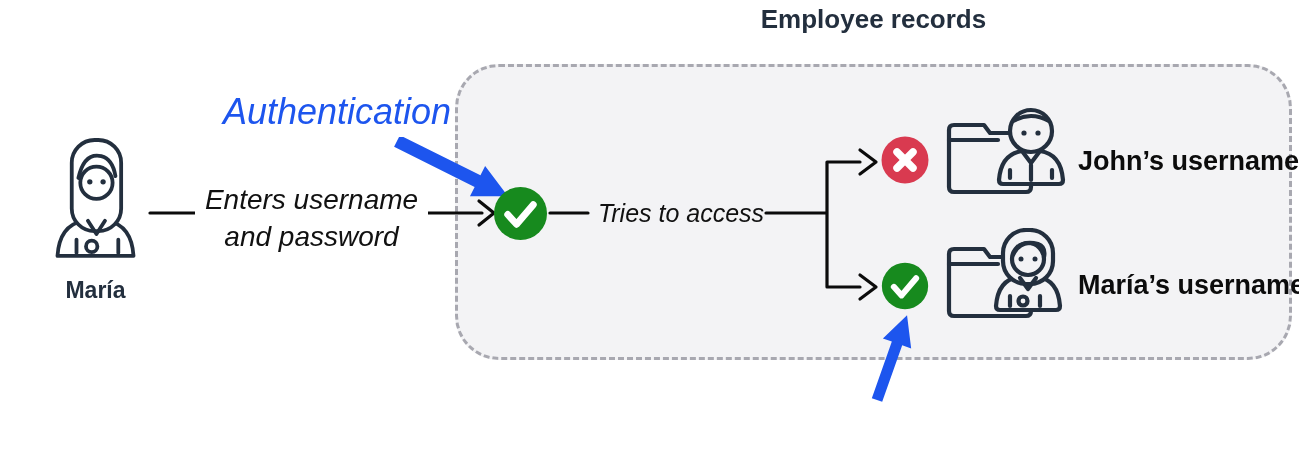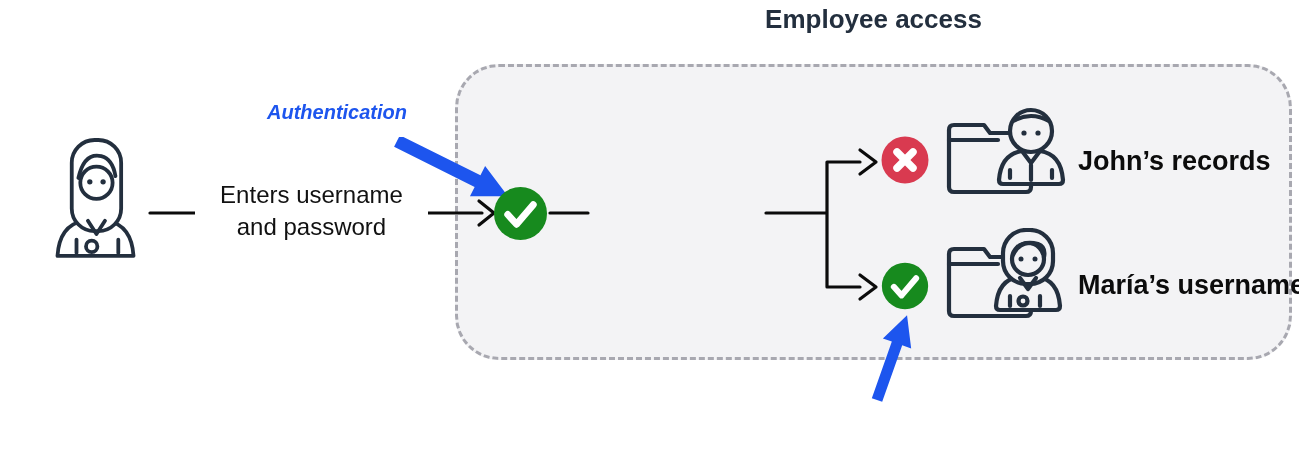--- a/index.html
+++ b/index.html
@@ -17,26 +17,26 @@
   .portal-title{
     left:455px;top:4px;width:837px;text-align:center;
     font-size:26px;font-weight:bold;color:var(--ink,#232f3e);z-index:2;
   }
   .connector-layer{left:0;top:0;width:1299px;height:456px;z-index:1;}
   .white-box{
     background:var(--label_bg,#ffffff);display:flex;align-items:center;justify-content:center;
     text-align:center;z-index:3;box-sizing:border-box;
   }
   .enters-label{
-    left:195px;top:172px;width:233px;height:77px;
-    font-size:24px;line-height:1.32;color:var(--text,#111);
+    left:195px;top:180px;width:233px;height:77px;
+    font-style:italic;font-size:28px;line-height:1.32;color:var(--text,#111);
     white-space:pre-line;
   }
   .annotation{
-    font-style:italic;font-weight:bold;font-size:20px;color:var(--blue,#1d55ee);
+    font-style:italic;font-weight:normal;font-size:36px;color:var(--blue,#1d55ee);
   }
   .auth-box{left:228px;top:87px;width:218px;height:50px;}
   .authz-box{left:772px;top:397px;width:209px;height:55px;}
   .tries-label{
     left:590px;top:196px;width:182px;height:34px;display:flex;align-items:center;justify-content:center;
     font-style:italic;font-size:25px;color:var(--text,#111);z-index:2;
   }
   .record-label{
     font-size:27px;font-weight:bold;color:#0c0c0c;white-space:nowrap;z-index:2;
   }
@@ -46,21 +46,21 @@
   }
   .icon{z-index:2;}
   svg{display:block;}
 </style>
 </head>
 <body>
 
 <div class="canvas">
 
   <div class="abs portal"></div>
-  <div class="abs portal-title">Employee access</div>
+  <div class="abs portal-title">Employee records</div>
 
   <svg class="abs connector-layer" width="1299" height="456" viewBox="0 0 1299 456">
     <g fill="none" style="stroke:var(--connector,#0b0b0b)" stroke-width="3.2" stroke-linecap="round" stroke-linejoin="round">
       <path d="M150 213 H482"></path>
       <path d="M479 201 L494 213 L479 225"></path>
       <path d="M550 213 H588"></path>
       <path d="M766 213 H827 M827 162 V287 M827 162 H860 M827 287 H860"></path>
       <path d="M860 150 L876 162 L860 174"></path>
       <path d="M860 275 L876 287 L860 299"></path>
     </g>
@@ -81,31 +81,33 @@
       <path d="M42 93 L51 107 L60 93"></path>
       <path d="M30 113 V127"></path>
       <circle cx="46" cy="120" r="6"></circle>
       <path d="M74 113 V127"></path>
     </g>
     <g style="fill:var(--ink,#232f3e)">
       <circle cx="44" cy="52" r="2.8"></circle>
       <circle cx="58" cy="52" r="2.8"></circle>
     </g>
   </svg>
+  <div class="abs actor-name">María</div>
 
   <div class="abs white-box enters-label">Enters username
 and password</div>
 
   <div class="abs white-box annotation auth-box">Authentication</div>
 
   <svg class="abs icon" style="left:493px;top:186px" width="55" height="55" viewBox="0 0 56 56">
     <circle cx="28" cy="28" r="27" style="fill:var(--green,#178a1e)"></circle>
     <polyline points="15,29 24,39 41,19" fill="none" stroke="#ffffff" stroke-width="7" stroke-linecap="round" stroke-linejoin="round"></polyline>
   </svg>
 
+  <div class="abs tries-label">Tries to access</div>
 
   <svg class="abs icon" style="left:881px;top:136px" width="48" height="48" viewBox="0 0 48 48">
     <circle cx="24" cy="24" r="23.5" style="fill:var(--red,#d93a50)"></circle>
     <g stroke="#ffffff" stroke-width="7.5" stroke-linecap="round">
       <path d="M16 16 L32 32"></path>
         <path d="M32 16 L16 32"></path>
     </g>
   </svg>
 
   <svg class="abs icon" style="left:946px;top:106px" width="128" height="92" viewBox="0 0 128 92">
@@ -118,21 +120,21 @@
       <path d="M76 45 L85 57 L94 45"></path>
       <path d="M64 64 V72"></path>
         <path d="M85 59 V74"></path>
         <path d="M106 64 V72"></path>
     </g>
     <g style="fill:var(--ink,#232f3e)">
       <circle cx="78" cy="27" r="2.6"></circle>
         <circle cx="92" cy="27" r="2.6"></circle>
     </g>
   </svg>
-  <div class="abs record-label" style="left:1078px;top:146px">John’s records</div>
+  <div class="abs record-label" style="left:1078px;top:146px">John’s username</div>
 
   <svg class="abs icon" style="left:881px;top:262px" width="48" height="48" viewBox="0 0 56 56">
     <circle cx="28" cy="28" r="27" style="fill:var(--green,#178a1e)"></circle>
     <polyline points="15,29 24,39 41,19" fill="none" stroke="#ffffff" stroke-width="7" stroke-linecap="round" stroke-linejoin="round"></polyline>
   </svg>
 
   <svg class="abs icon" style="left:946px;top:228px" width="132" height="94" viewBox="0 0 132 94">
     <g fill="none" style="stroke:var(--ink,#232f3e)" stroke-width="4.2" stroke-linecap="round" stroke-linejoin="round">
       <path d="M44 29 L38 21 H8 Q3 21 3 26 V83 Q3 88 8 88 H80 Q85 88 85 83 V29 Z"></path>
       <path d="M3 36 H52"></path>

